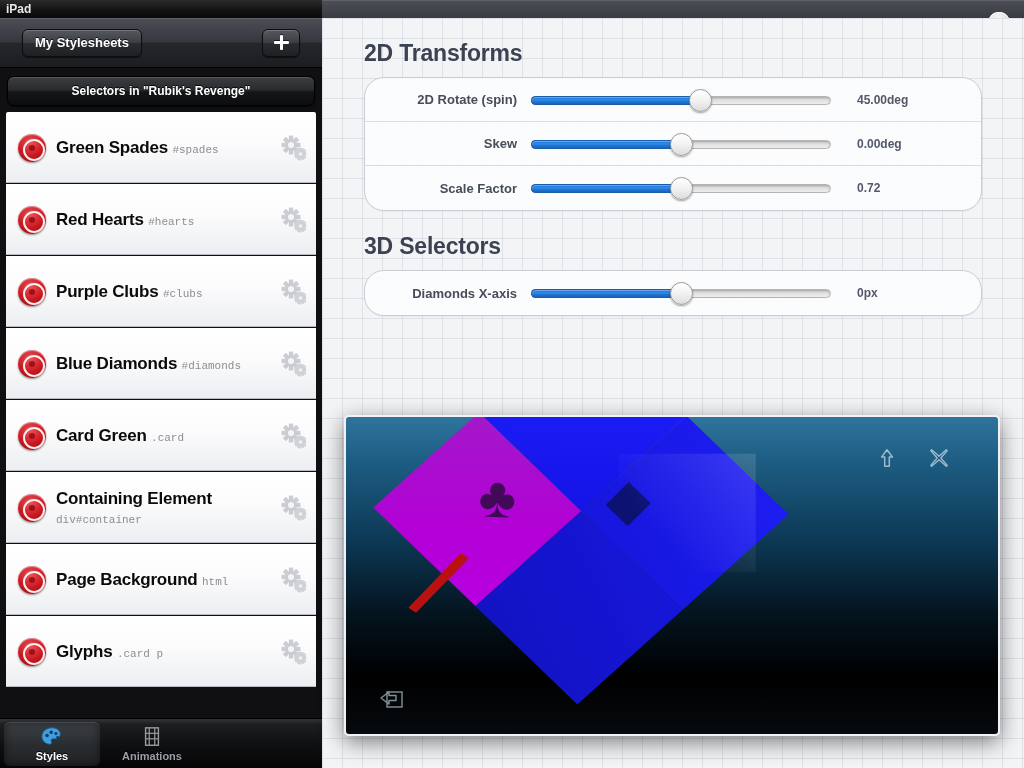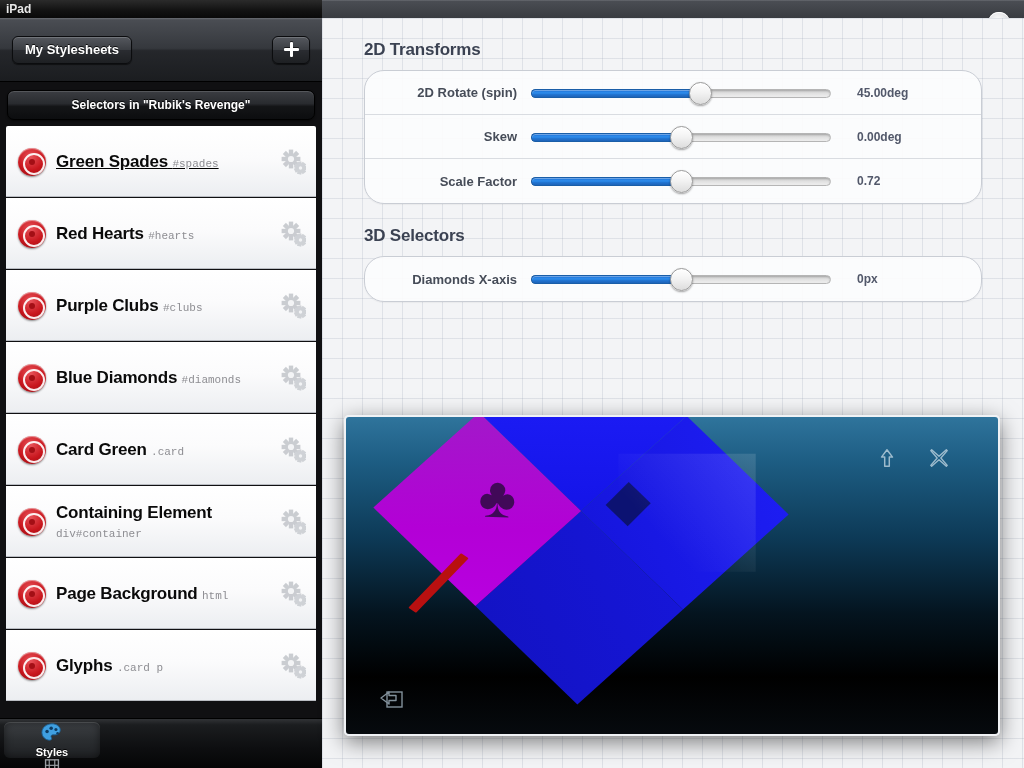--- a/index.html
+++ b/index.html
@@ -29,25 +29,25 @@
     position: absolute; right: -3px; top: 2px; width: 2px; height: 4px;
     background: #c8c8c8; border-radius: 0 1px 1px 0;
   }
 
   
   .sidebar {
     position: absolute; top: 18px; left: 0; width: 322px; height: 750px;
     background: #101012;
   }
   .sb-toolbar {
-    height: 64px; position: relative;
+    height: 50px; position: relative;
     background: linear-gradient(to bottom, #6b6e74 0%, #4a4d53 3%, #35383d 48%, #25272b 52%, #1b1d20 100%);
     border-bottom: 1px solid #000;
     display: flex; align-items: center; justify-content: space-between;
-    padding: 0 12px;
+    padding: 0 22px;
   }
   .btn-bezel {
     background: linear-gradient(to bottom, #55585e 0%, #3a3d42 50%, #2a2c31 51%, #1e2023 100%);
     border: 1px solid #0b0c0e; border-radius: 6px;
     box-shadow: inset 0 1px 0 rgba(255,255,255,.18), 0 1px 1px rgba(0,0,0,.55);
     color: #fff; font-size: 13px; font-weight: bold;
     text-shadow: 0 -1px 0 rgba(0,0,0,.8);
     padding: 6px 12px; cursor: pointer; line-height: 14px;
   }
   .btn-plus {
@@ -74,21 +74,21 @@
 
   .sb-list { padding: 0 6px; }
   .sb-row {
     height: 71px; margin-bottom: 1px; position: relative;
     background: linear-gradient(to bottom, #ffffff 0%, #fbfbfc 45%, #eceef1 100%);
     border-top: 1px solid #ffffff;
     border-bottom: 1px solid #b9bcc2;
     display: flex; align-items: center; padding: 0 10px 0 12px;
     cursor: pointer;
   }
-  .sb-row:first-child { border-radius: 2px 2px 0 0; text-decoration: underline; }
+  .sb-row:first-child { border-radius: 2px 2px 0 0; }
   .target-icon {
     flex: 0 0 auto; width: 28px; height: 28px; border-radius: 50%;
     background: radial-gradient(circle at 45% 32%, #e8535a 0%, #c8161d 55%, #8d0d13 100%);
     box-shadow: 0 1px 2px rgba(0,0,0,.45), inset 0 1px 1px rgba(255,255,255,.5);
     position: relative; margin-right: 10px;
   }
   .target-icon::before {
     content: ""; position: absolute; left: 5px; top: 5px;
     width: 18px; height: 18px; border-radius: 50%;
     border: 2.5px solid rgba(255,255,255,.92);
@@ -107,21 +107,21 @@
     font-family: "Liberation Mono", monospace;
     font-size: 11px; color: #8d8d92; line-height: 15px; margin-top: 1px;
     white-space: nowrap; overflow: hidden;
   }
   .gear-icon { flex: 0 0 auto; width: 26px; height: 26px; position: relative; opacity: .85; }
 
   .sb-tabbar {
     position: absolute; left: 0; bottom: 0; width: 322px; height: 50px;
     background: linear-gradient(to bottom, #313336 0%, #1b1d1f 12%, #0d0e10 60%, #050506 100%);
     border-top: 1px solid #000;
-    display: flex; align-items: stretch; padding: 3px 2px 2px 2px; flex-direction: column;
+    display: flex; align-items: stretch; padding: 3px 2px 2px 2px;
   }
   .tab {
     width: 96px; margin: 0 2px; border-radius: 6px;
     display: flex; flex-direction: column; align-items: center; justify-content: center;
     gap: 2px; cursor: pointer;
   }
   .tab.selected {
     background: linear-gradient(to bottom, #3d4044 0%, #2b2e31 50%, #1f2124 100%);
     box-shadow: inset 0 1px 0 rgba(255,255,255,.12), inset 0 0 8px rgba(0,0,0,.5);
   }
@@ -135,21 +135,21 @@
   
   .main {
     position: absolute; top: 18px; left: 322px; width: 702px; height: 750px;
     background:
       repeating-linear-gradient(to right, rgba(150,160,178,.22) 0 1px, transparent 1px 20px),
       repeating-linear-gradient(to bottom, rgba(150,160,178,.22) 0 1px, transparent 1px 20px),
       #f3f4f6;
     overflow: hidden;
   }
   .section-title {
-    font-size: 17px; font-weight: bold; color: #3b4252;
+    font-size: 23px; font-weight: bold; color: #3b4252;
     margin: 22px 0 10px 42px; letter-spacing: -.2px;
   }
   .group {
     margin: 0 42px 0 42px;
     background: rgba(252,252,253,.92);
     border: 1px solid #c9cdd4; border-radius: 20px;
     box-shadow: 0 1px 1px rgba(0,0,0,.04);
     overflow: hidden;
   }
   .srow {

